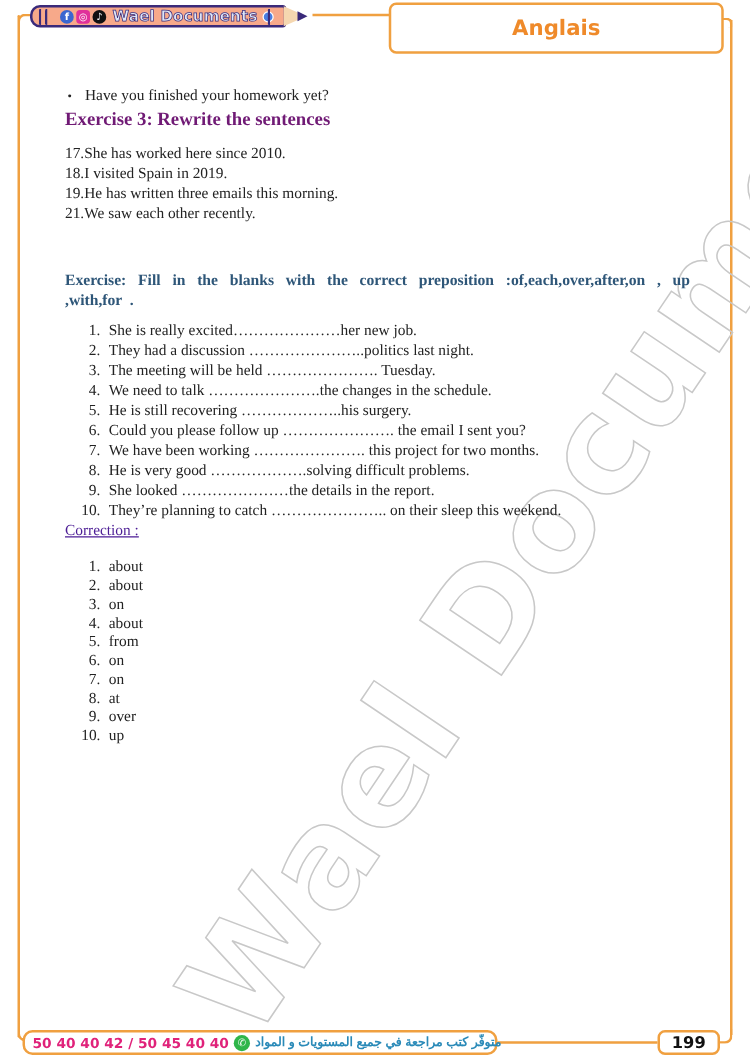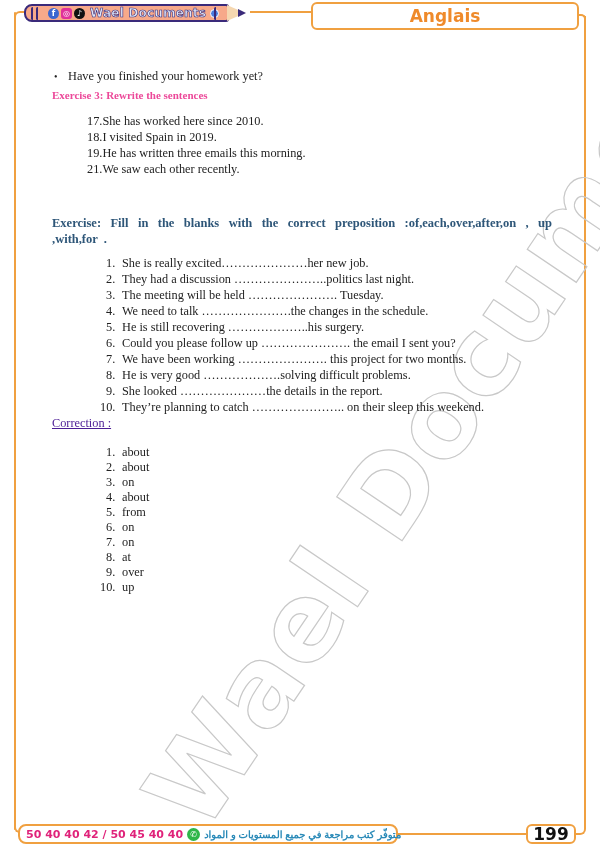--- a/index.html
+++ b/index.html
@@ -22,31 +22,31 @@
   .pencil-tip { position: absolute; left: 203px; top: 1px; width: 0; height: 0; border-top: 8px solid transparent; border-bottom: 8px solid transparent; border-left: 18px solid #f5d7b0; }
   .pencil-point { position: absolute; left: 214px; top: 5px; width: 0; height: 0; border-top: 4px solid transparent; border-bottom: 4px solid transparent; border-left: 8px solid #3a2a7a; }
   .social { width: 11px; height: 11px; border-radius: 50%; display: inline-flex; align-items: center; justify-content: center; font-family: "DejaVu Sans", sans-serif; font-size: 8px; font-weight: bold; color: #fff; margin-right: 2px; }
   .fb { background: #3b66d0; }
   .ig { background: #e0309a; border-radius: 3px; }
   .tt { background: #111; }
   .brand { font-family: "DejaVu Sans", sans-serif; font-weight: bold; font-size: 12px; color: #dce6f8; -webkit-text-stroke: 0.6px #3a2a7a; letter-spacing: 0.2px; margin-left: 3px; }
   .verified { width: 9px; height: 9px; border-radius: 50%; background: #4a7de0; display: inline-block; margin-left: 4px; border: 1px solid #fff; }
 
   
-  .subject-tab { position: absolute; left: 311px; top: 2px; width: 268px; height: 28px; border: 2px solid #f0a040; border-radius: 6px; background: #fff; display: flex; align-items: center; justify-content: center; }
+  .subject-tab { position: absolute; left: 311px; top: 2px; width: 268px; height: 41px; border: 2px solid #f0a040; border-radius: 6px; background: #fff; display: flex; align-items: center; justify-content: center; }
   .subject-tab span { font-family: "DejaVu Sans", sans-serif; font-weight: bold; font-size: 17px; color: #ef8a2a; }
   .tab-connector { position: absolute; left: 578px; top: 14px; width: 8px; height: 8px; border-top: 2px solid #f0a040; border-right: 2px solid #f0a040; border-top-right-radius: 5px; }
 
   
   .content { position: absolute; left: 52px; top: 68px; width: 500px; font-size: 12.3px; line-height: 16px; }
   .bullet-line { display: flex; align-items: baseline; margin-bottom: 2px; padding-left: 2px; }
   .bullet-line .dot { width: 14px; font-size: 10px; }
-  .heading { font-weight: bold; color: #ec4899; font-size: 11px; }
+  .heading { font-weight: bold; color: #701a75; font-size: 15px; }
   .gap-small { height: 12px; }
-  .numbered { list-style: none; margin-left: 35px; }
+  .numbered { list-style: none; }
   .numbered li { display: flex; }
   .numbered .num { width: 0; }
   .ex3 li { padding-left: 0; }
   .fill-heading { font-weight: bold; color: #2e5678; font-size: 12.5px; text-align: justify; text-align-last: left; line-height: 16px; word-spacing: 3px; }
   .fill-list { padding-left: 19px; margin-top: 8px; }
   .fill-list li { display: flex; }
   .fill-list .num { width: 16px; flex: none; }
   .fill-list .num.wide { width: 16px; margin-left: -6px; width: 22px; }
   .correction { color: #4c1d95; margin-top: 0; text-decoration: underline; }
   .answers { padding-left: 19px; margin-top: 14px; line-height: 15px; }
@@ -56,21 +56,21 @@
 
   
   .watermark { position: absolute; left: 40px; top: 420px; width: 700px; transform-origin: 0 0; transform: rotate(-56deg); font-family: "DejaVu Sans", sans-serif; font-weight: bold; font-size: 108px; color: transparent; -webkit-text-stroke: 1.2px #c8c8c8; white-space: nowrap; letter-spacing: 2px; pointer-events: none; top: 780px; left: 120px; }
 
   
   .footer-pill { position: absolute; left: 18px; top: 824px; width: 380px; height: 20px; border: 2px solid #f0a040; border-radius: 8px; background: #fff; display: flex; align-items: center; padding: 0 6px; direction: ltr; }
   .phones { font-family: "DejaVu Sans", sans-serif; font-weight: bold; font-size: 11px; color: #e0227a; white-space: nowrap; }
   .wa { width: 13px; height: 13px; border-radius: 50%; background: #2fb64a; color: #fff; font-size: 8px; display: inline-flex; align-items: center; justify-content: center; margin: 0 4px; flex: none; }
   .arabic { font-family: Liberation Sans, sans-serif; font-weight: bold; font-size: 10px; color: #2a8ab8; white-space: nowrap; direction: rtl; }
   .page-box { position: absolute; left: 526px; top: 824px; width: 50px; height: 20px; border: 2px solid #f0a040; border-radius: 6px; background: #fff; display: flex; align-items: center; justify-content: center; }
-  .page-box span { font-family: "DejaVu Sans", sans-serif; font-weight: bold; font-size: 17px; color: #111; }
+  .page-box span { font-family: "DejaVu Sans", sans-serif; font-weight: bold; font-size: 13px; color: #111; }
 </style>
 </head>
 <body>
 
 <div class="frame-line frame-left"></div>
 <div class="frame-line frame-top-mid"></div>
 <div class="frame-line frame-right"></div>
 <div class="frame-line frame-bottom-mid"></div>
 <div class="corner-tl"></div>
 <div class="corner-bl"></div>

